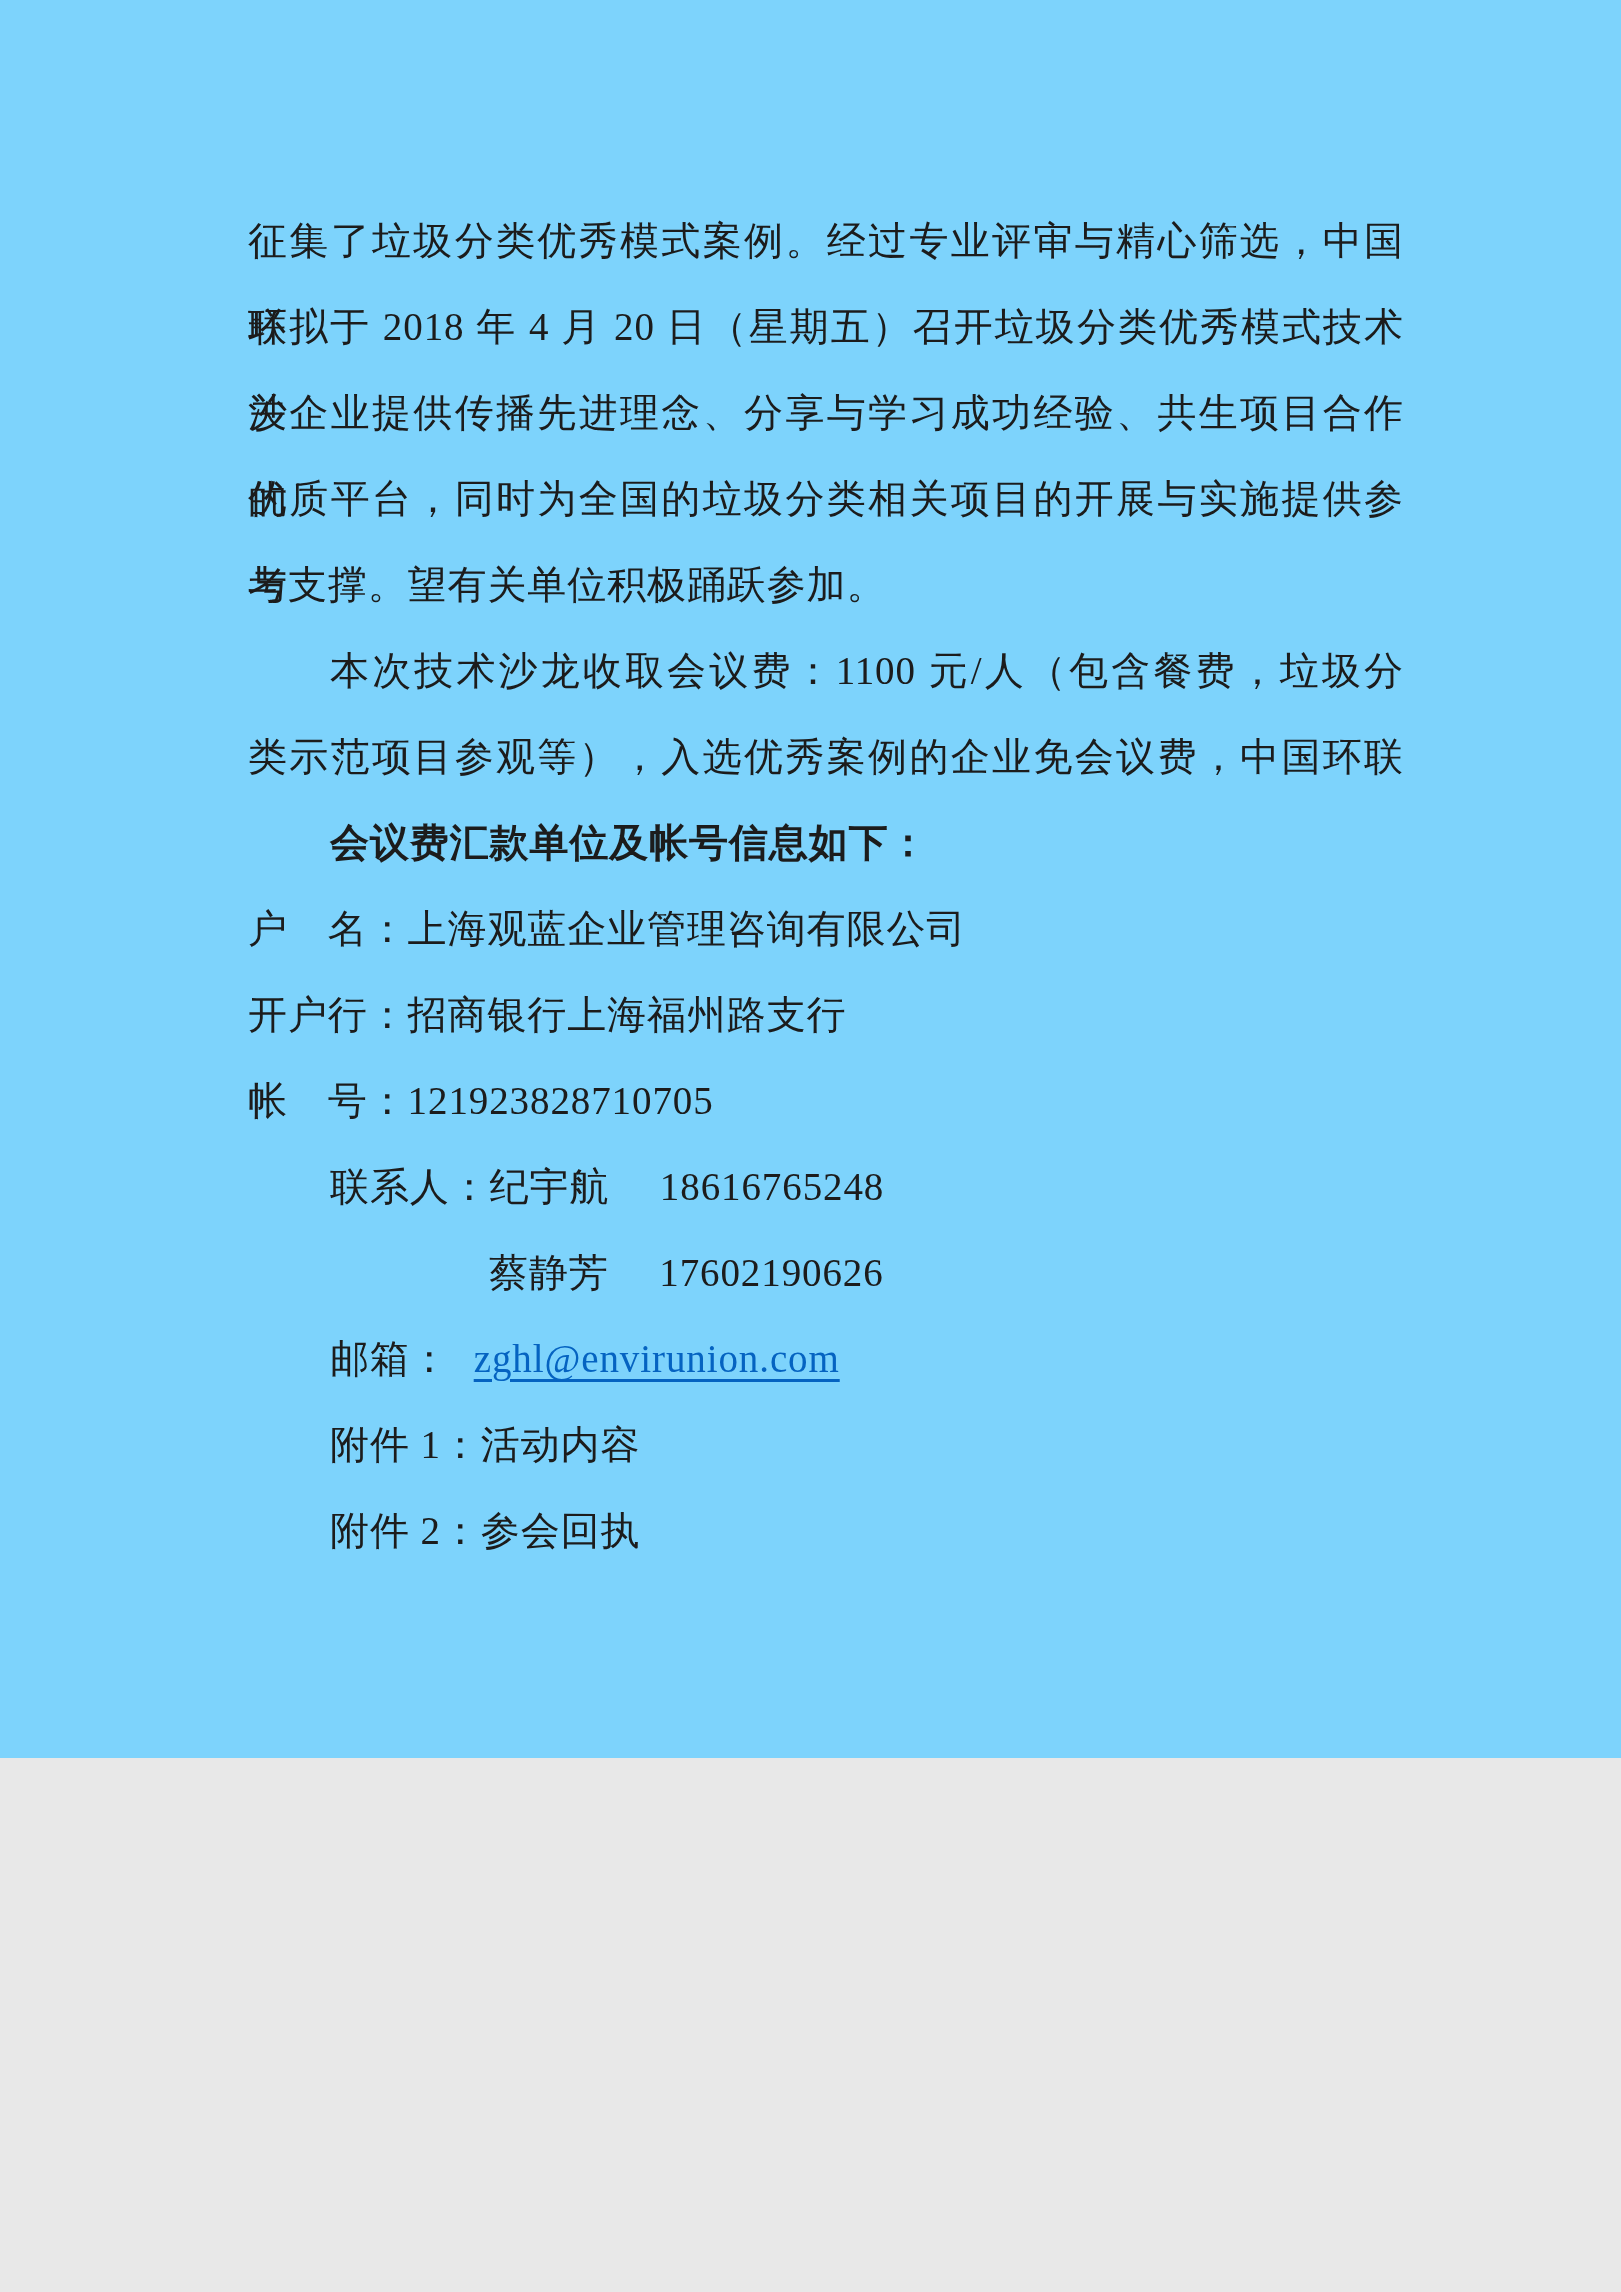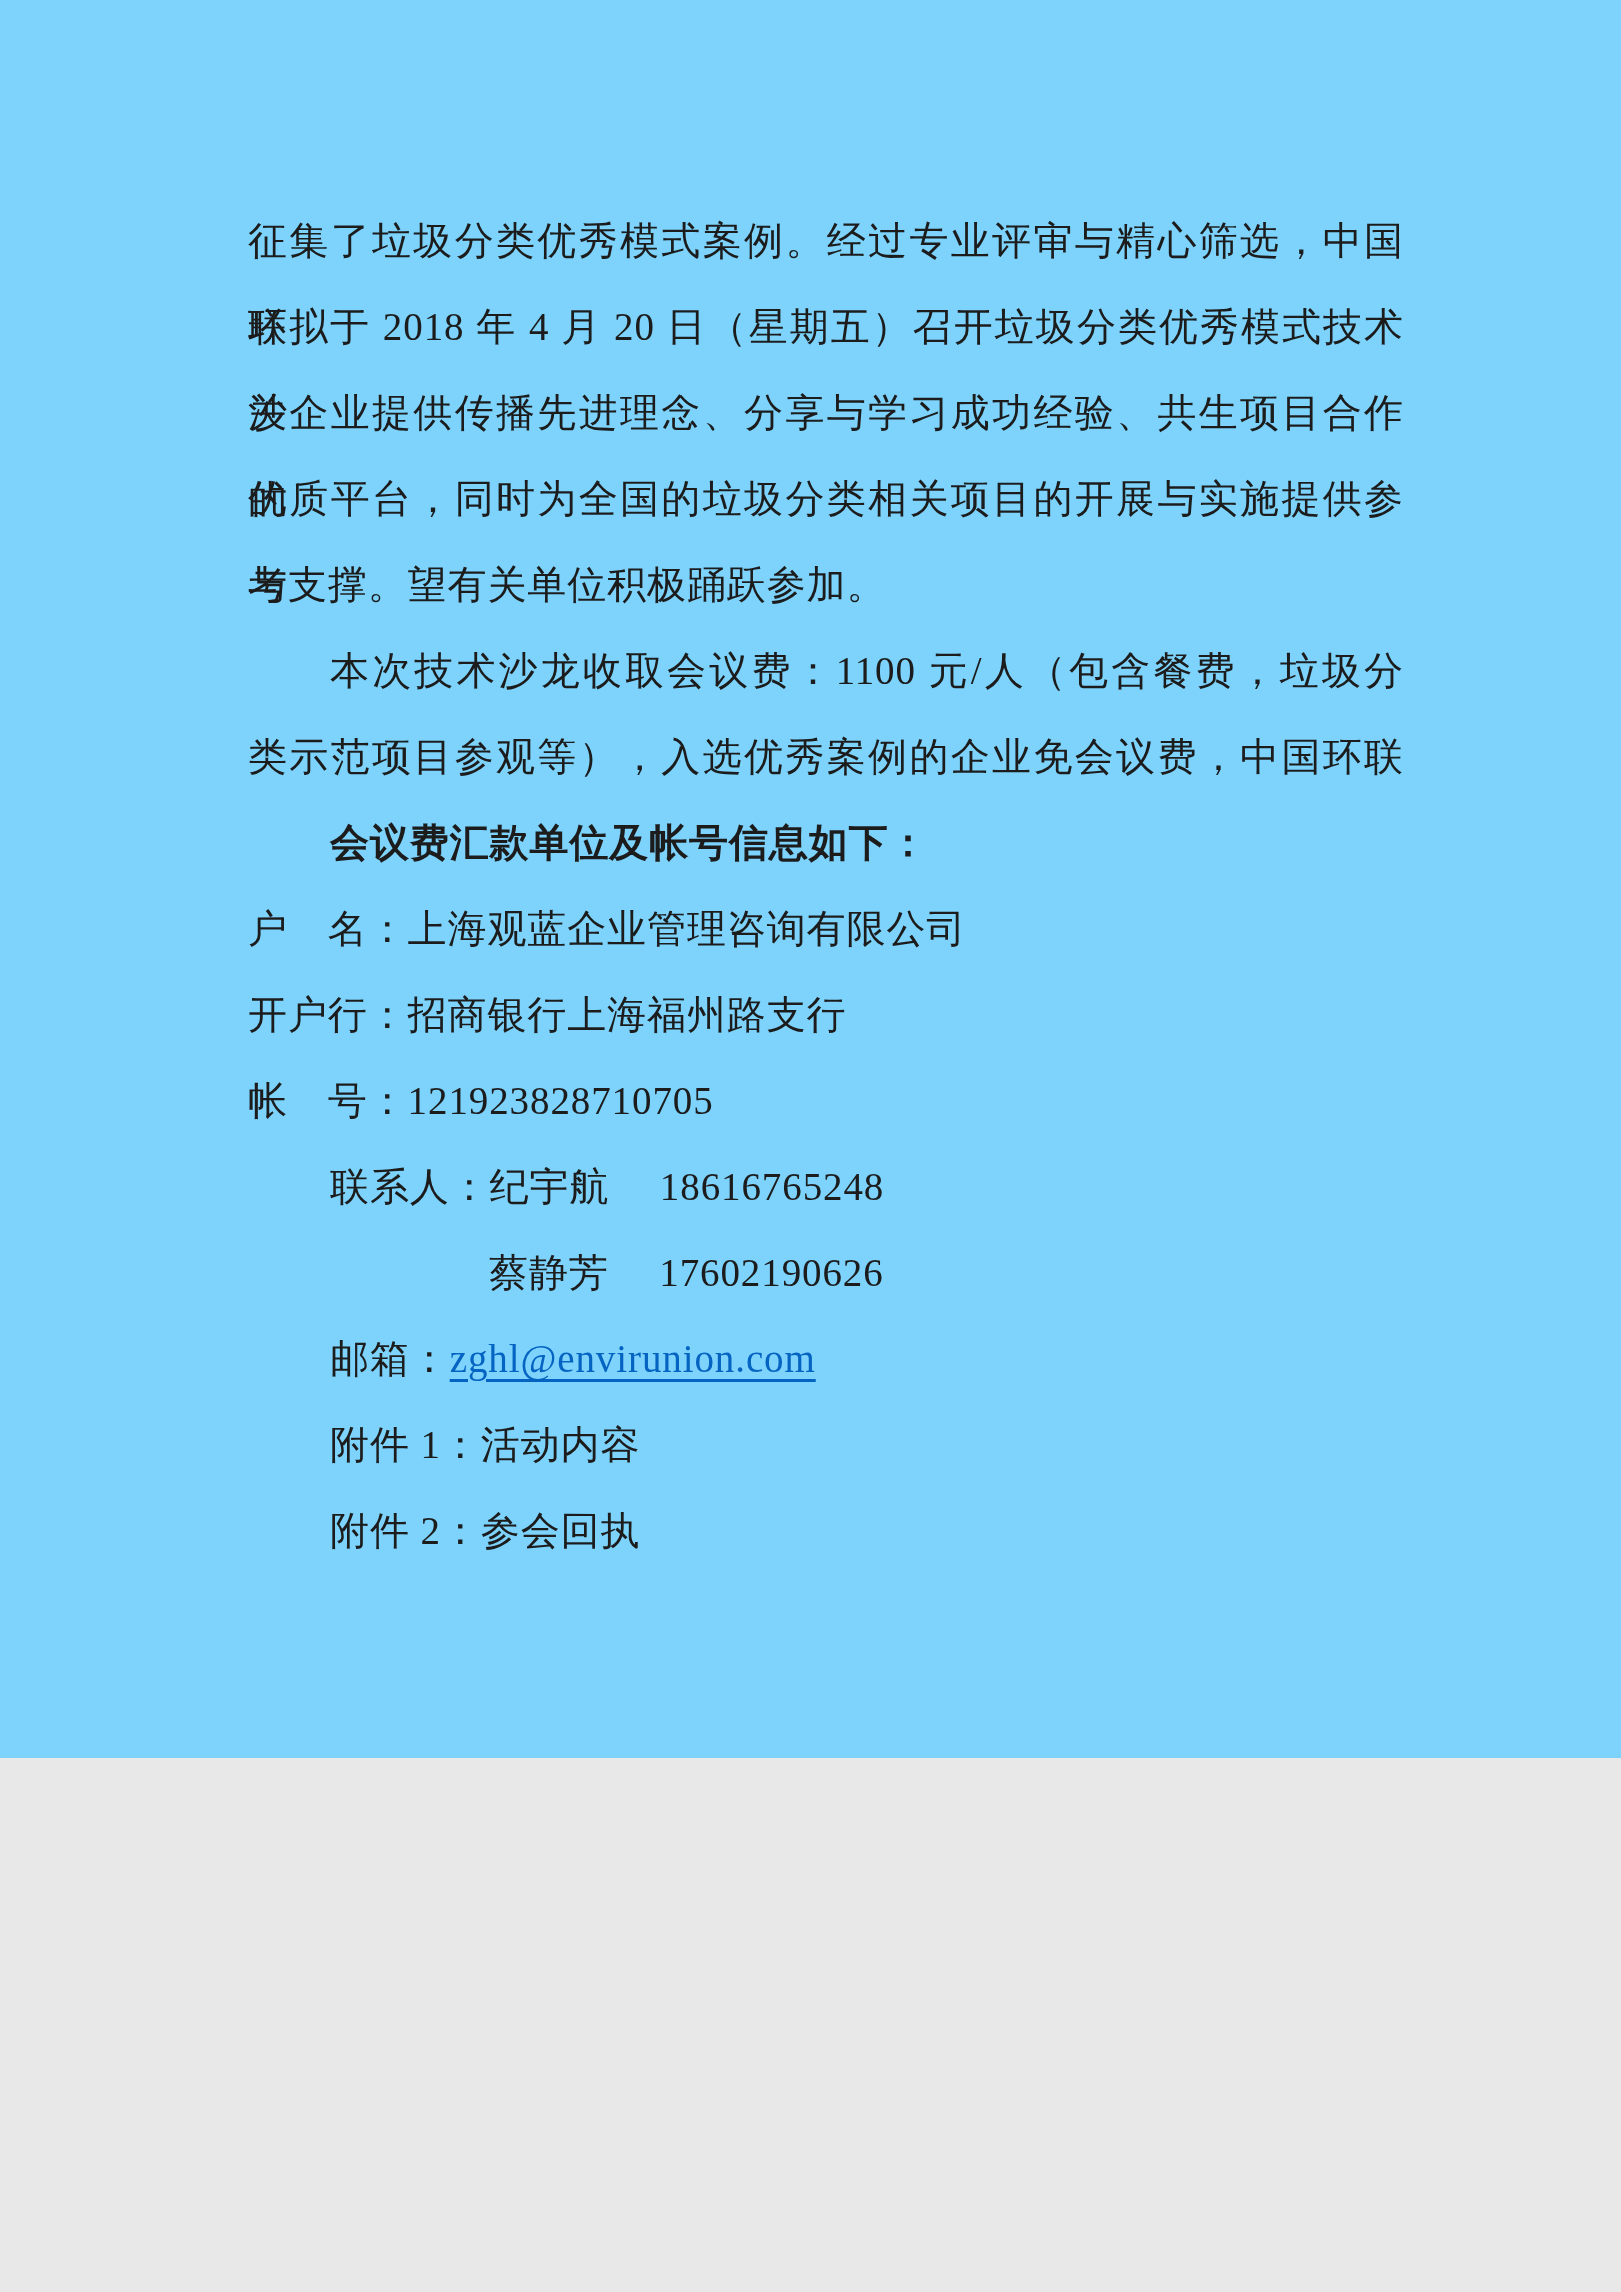--- a/index.html
+++ b/index.html
@@ -32,20 +32,21 @@
   }
   .ind2{text-indent:82px;}
   .ind-name{text-indent:241px;}
   .bold{font-weight:700;}
   .email-link{
     color:#0563c1;
     text-decoration:underline;
     text-decoration-color:#0563c1;
     text-underline-offset:7.1px;
     cursor:pointer;
+    margin-left:24px;
   }
   .sig-line{
     position:absolute;
     margin:16px;
     line-height:46px;
     font-size:35px;
     white-space:pre;
     z-index:2;
   }
   #sig-org{left:811px;top:1814px;letter-spacing:0.7px;}

